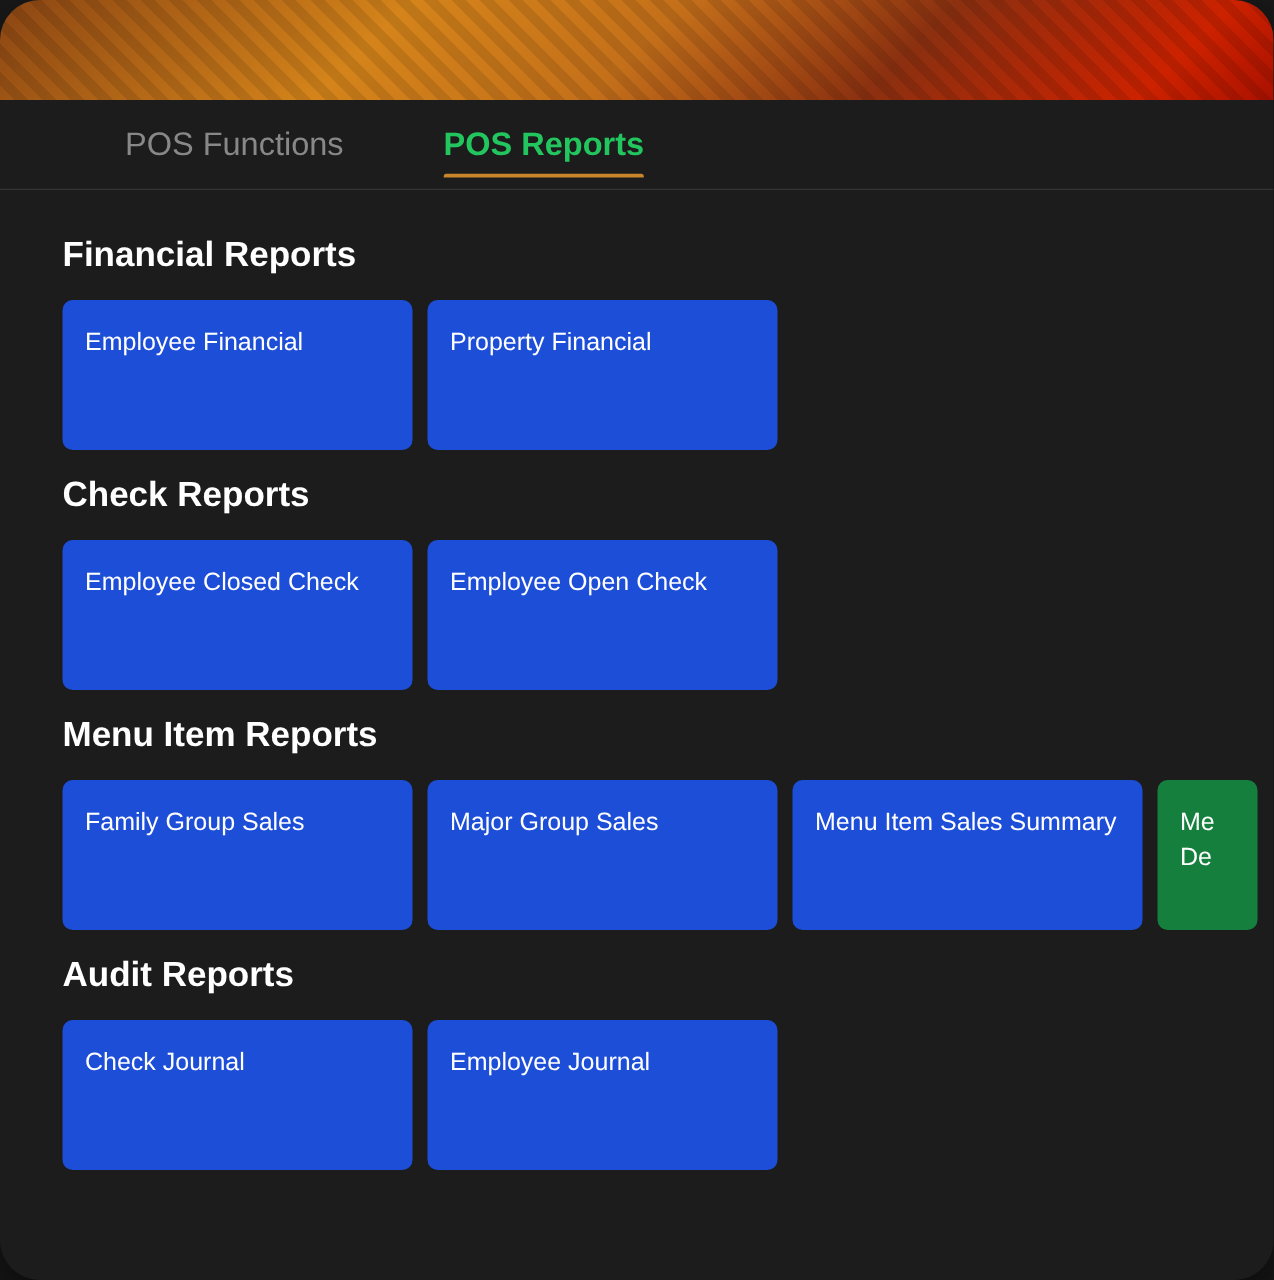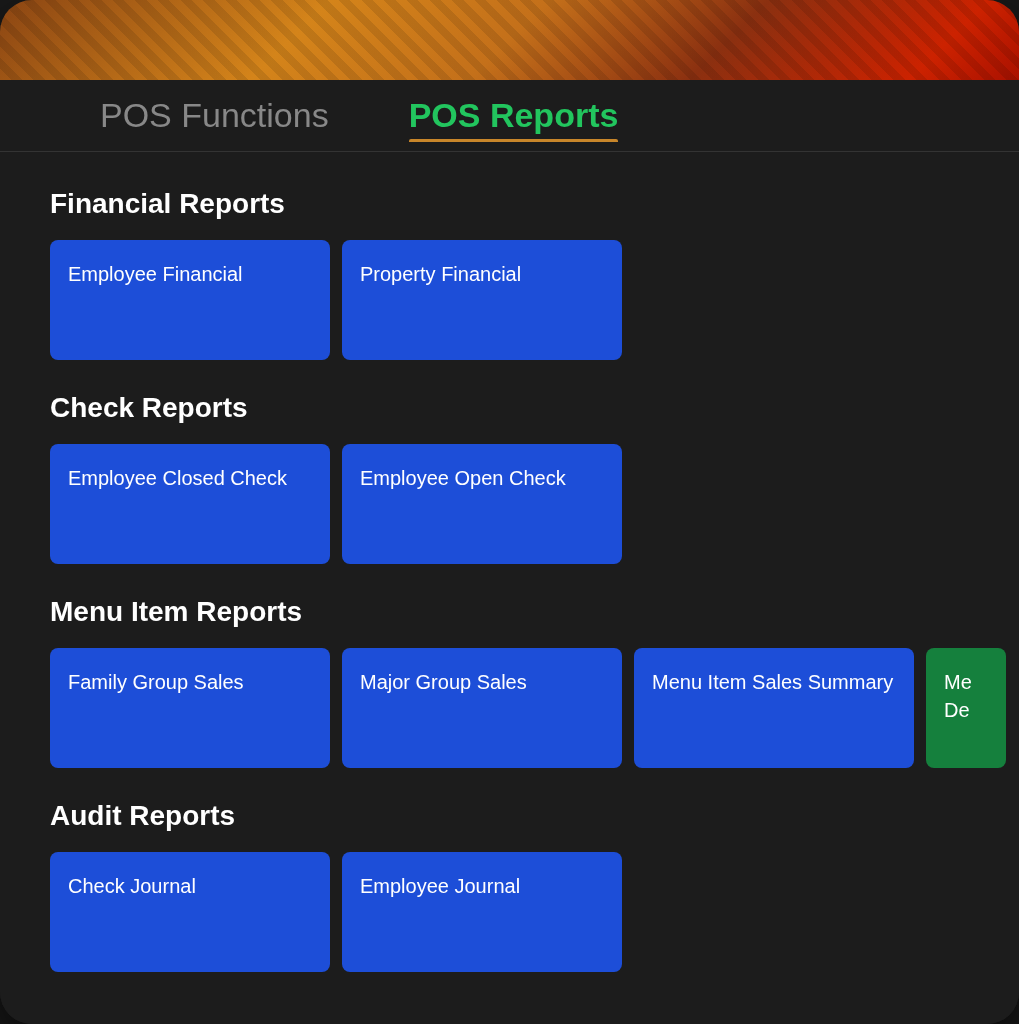--- a/index.html
+++ b/index.html
@@ -51,21 +51,21 @@
     .nav-tabs {
       display: flex;
       align-items: center;
       padding: 0 60px;
       background: #1c1c1c;
       height: 72px;
       border-bottom: 1px solid #333;
     }
 
     .nav-tab {
-      font-size: 34px;
+      font-size: 26px;
       font-weight: 400;
       color: #888;
       padding: 0 40px;
       height: 52px;
       display: flex;
       align-items: center;
       cursor: pointer;
       position: relative;
       white-space: nowrap;
     }
@@ -87,21 +87,21 @@
     }
 
     .content {
       padding: 36px 50px;
       overflow-y: auto;
       height: calc(1024px - 80px - 72px);
       background: #1c1c1c;
     }
 
     .section {
-      margin-bottom: 32px;
+      margin-bottom: 20px;
     }
 
     .section-title {
       font-size: 28px;
       font-weight: 700;
       color: #ffffff;
       margin-bottom: 20px;
     }
 
     .cards-grid {

